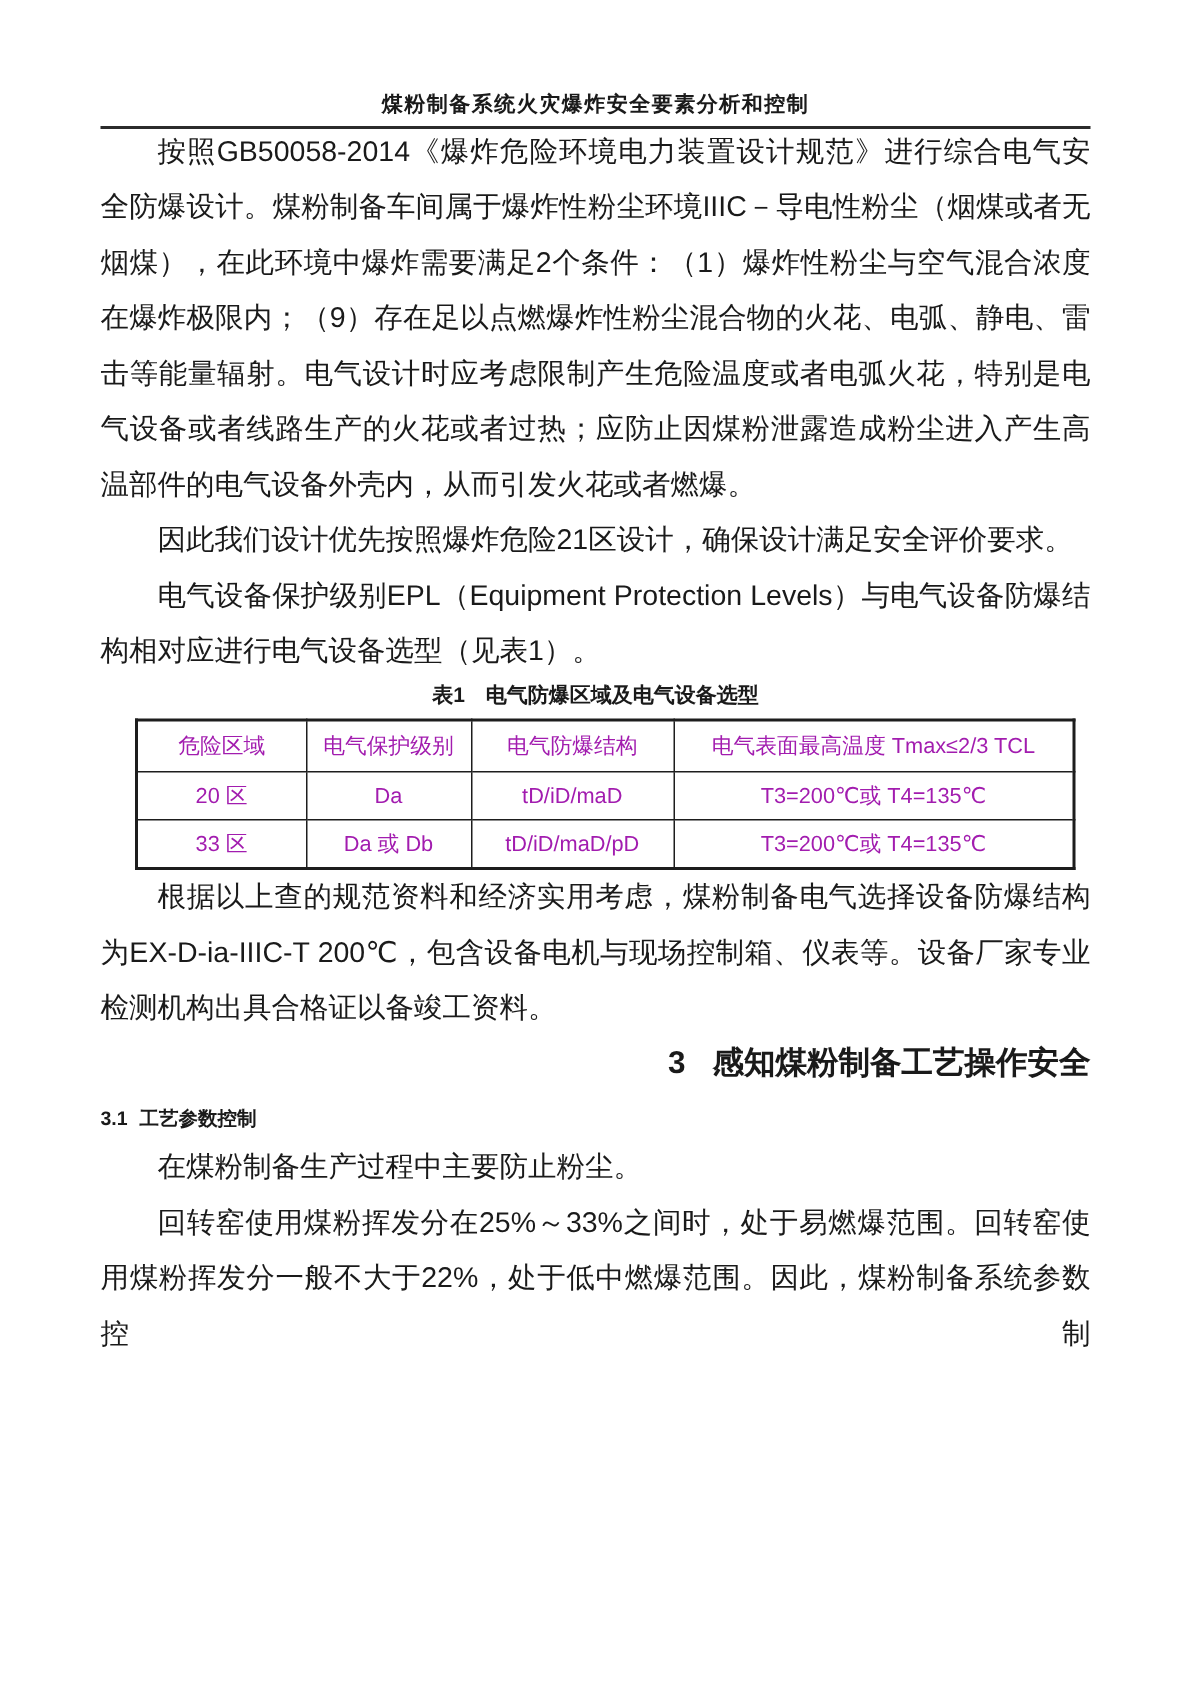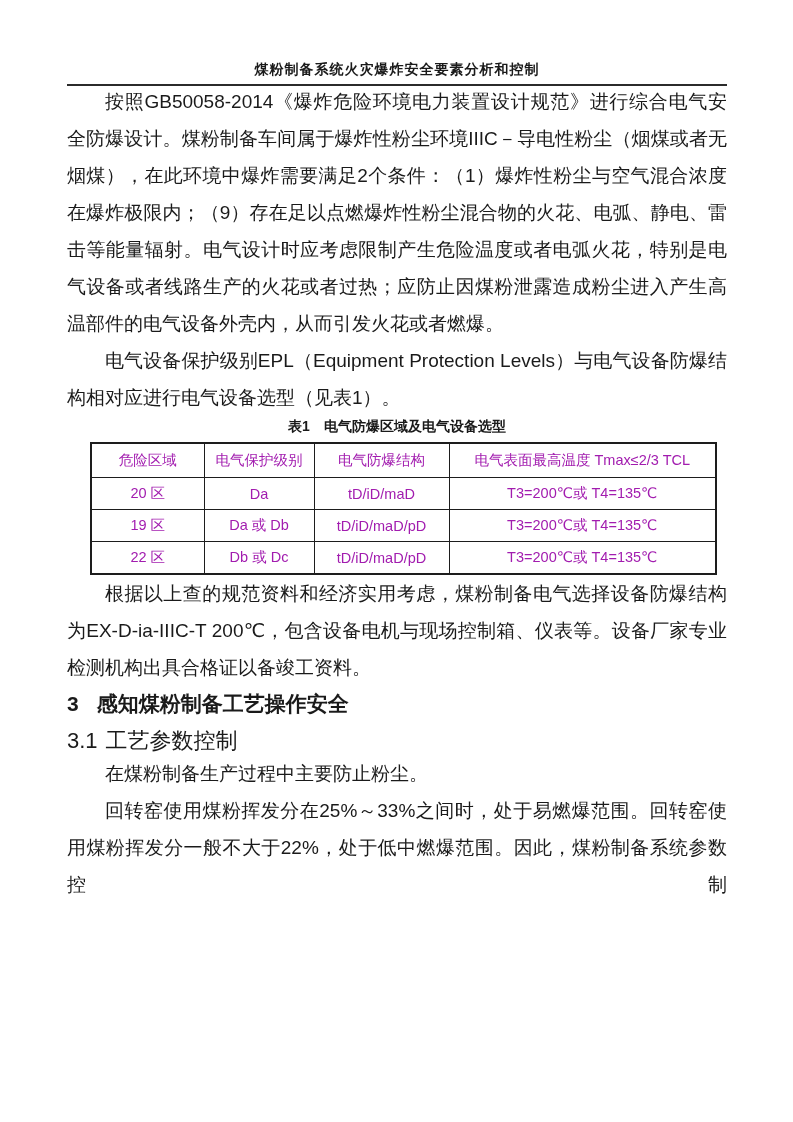--- a/index.html
+++ b/index.html
@@ -58,30 +58,31 @@
     text-align:center;
     vertical-align:middle;
     padding:0 2px;
     font-weight:normal;
   }
   table.spec th{height:33px;}
   table.spec td{height:31px;margin-top:12px;}
   col.c1{width:113px;} col.c2{width:110px;} col.c3{width:135px;} col.c4{width:267px;}
   td.bold{font-weight:bold;}
   .h-level1{
-    margin:3px 0 0 0;
+    margin:3px 0 0 16px;
     font-size:21px;
     font-weight:bold;
     line-height:30px;
+    text-align:right;
   }
   .h-level1 .h-num{margin-right:18px;}
   .h-level2{
     margin:8px 0 0 0;
-    font-size:22px;
-    font-weight:normal;
+    font-size:13px;
+    font-weight:bold;
     line-height:28px;
   }
   .h-level2 .h-num{margin-right:8px;}
   .after-table{margin-top:-8px;}
   .after-h{margin-top:7px;}
   .tight{margin-top:-2px;}
   .footer{
     position:absolute;
     left:67px;right:66px;top:1047px;
   }
@@ -109,20 +110,21 @@
 <body>
 
 <div class="page">
   <div class="content">
 
     <div class="running-head">煤粉制备系统火灾爆炸安全要素分析和控制</div>
     <hr class="head-rule">
 
     <div class="body-text">
       <p class="indent">按照GB50058-2014《爆炸危险环境电力装置设计规范》进行综合电气安全防爆设计。煤粉制备车间属于爆炸性粉尘环境IIIC－导电性粉尘（烟煤或者无烟煤），在此环境中爆炸需要满足2个条件：（1）爆炸性粉尘与空气混合浓度在爆炸极限内；（9）存在足以点燃爆炸性粉尘混合物的火花、电弧、静电、雷击等能量辐射。电气设计时应考虑限制产生危险温度或者电弧火花，特别是电气设备或者线路生产的火花或者过热；应防止因煤粉泄露造成粉尘进入产生高温部件的电气设备外壳内，从而引发火花或者燃爆。</p>
+      <p class="indent">因此我们设计优先按照爆炸危险21区设计，确保设计满足安全评价要求。</p>
       <p class="indent">电气设备保护级别EPL（Equipment Protection Levels）与电气设备防爆结构相对应进行电气设备选型（见表1）。</p>
 
       <div class="table-caption">
         <span class="cap-label">表1</span><span>电气防爆区域及电气设备选型</span>
       </div>
 
       <table class="spec">
         <colgroup>
             <col class="c1">
             <col class="c2">
@@ -138,28 +140,22 @@
           </tr>
         </thead>
         <tbody>
           <tr>
             <td>20 区</td>
             <td class="bold">Da</td>
             <td>tD/iD/maD</td>
             <td>T3=200℃或 T4=135℃</td>
           </tr>
           <tr>
-            <td>19 区</td>
+            <td>33 区</td>
             <td>Da 或 Db</td>
-            <td>tD/iD/maD/pD</td>
-            <td>T3=200℃或 T4=135℃</td>
-          </tr>
-          <tr>
-            <td>22 区</td>
-            <td>Db 或 Dc</td>
             <td>tD/iD/maD/pD</td>
             <td>T3=200℃或 T4=135℃</td>
           </tr>
         </tbody>
       </table>
 
       <p class="indent after-table">根据以上查的规范资料和经济实用考虑，煤粉制备电气选择设备防爆结构为EX-D-ia-IIIC-T 200℃，包含设备电机与现场控制箱、仪表等。设备厂家专业检测机构出具合格证以备竣工资料。</p>
 
       <h2 class="h-level1">
         <span class="h-num">3</span><span>感知煤粉制备工艺操作安全</span>

